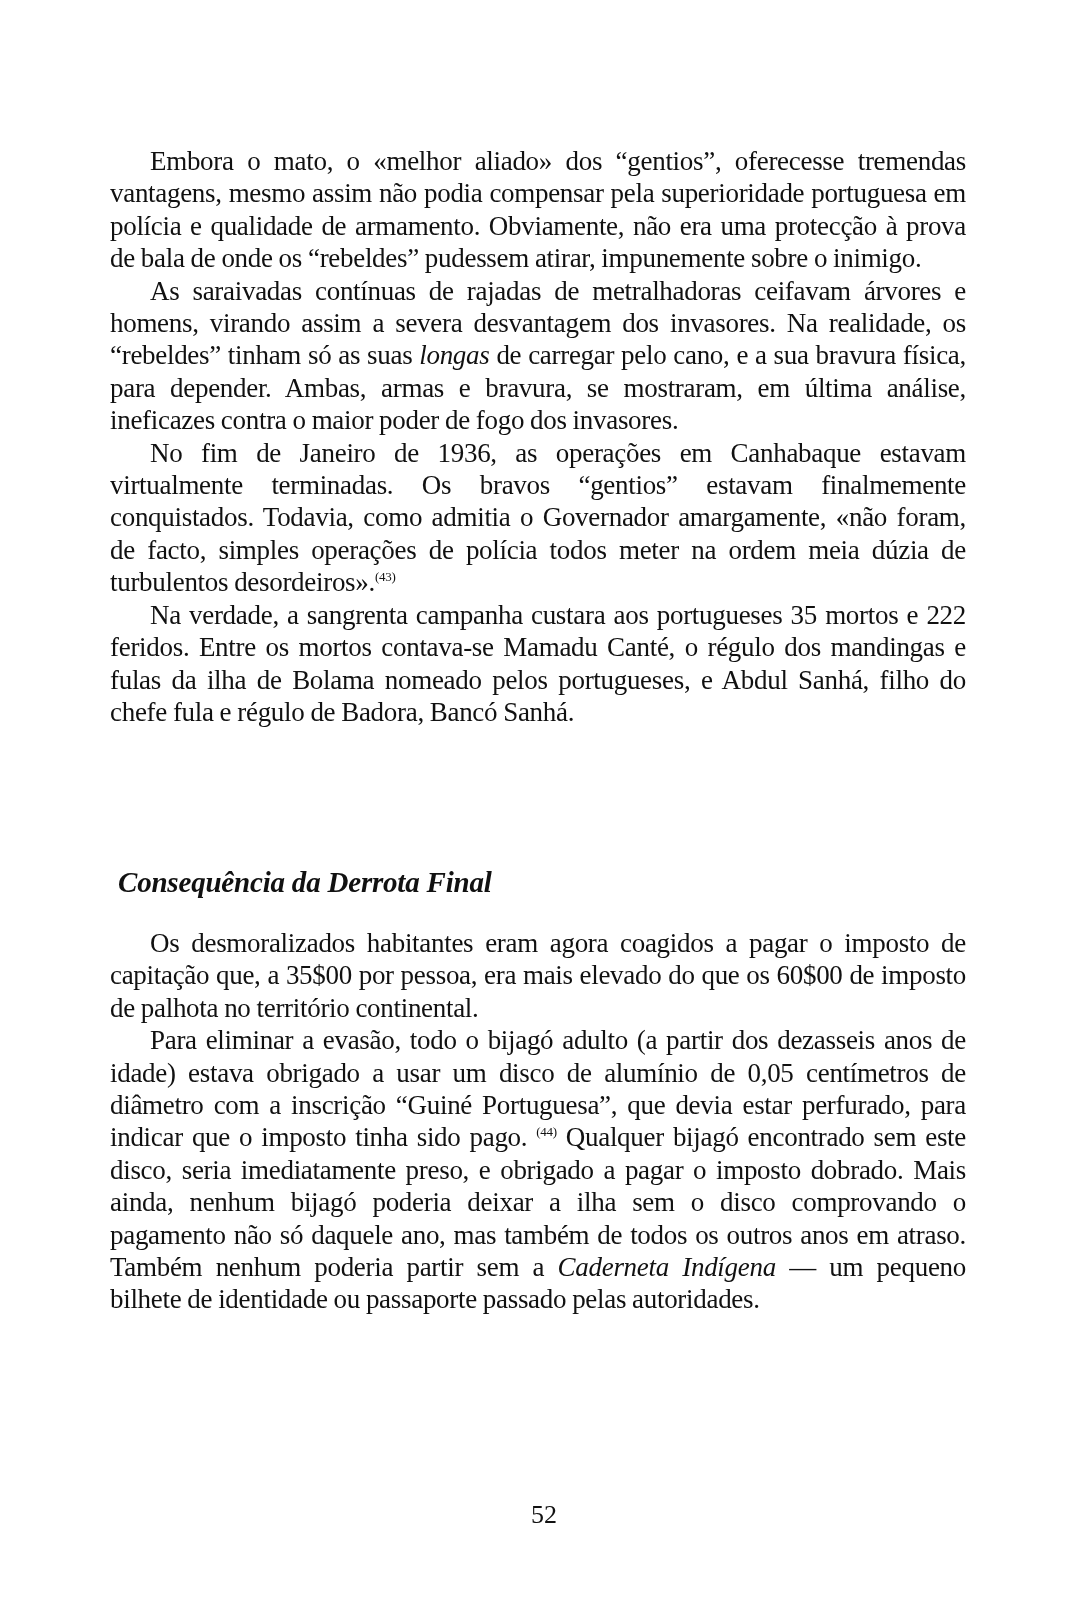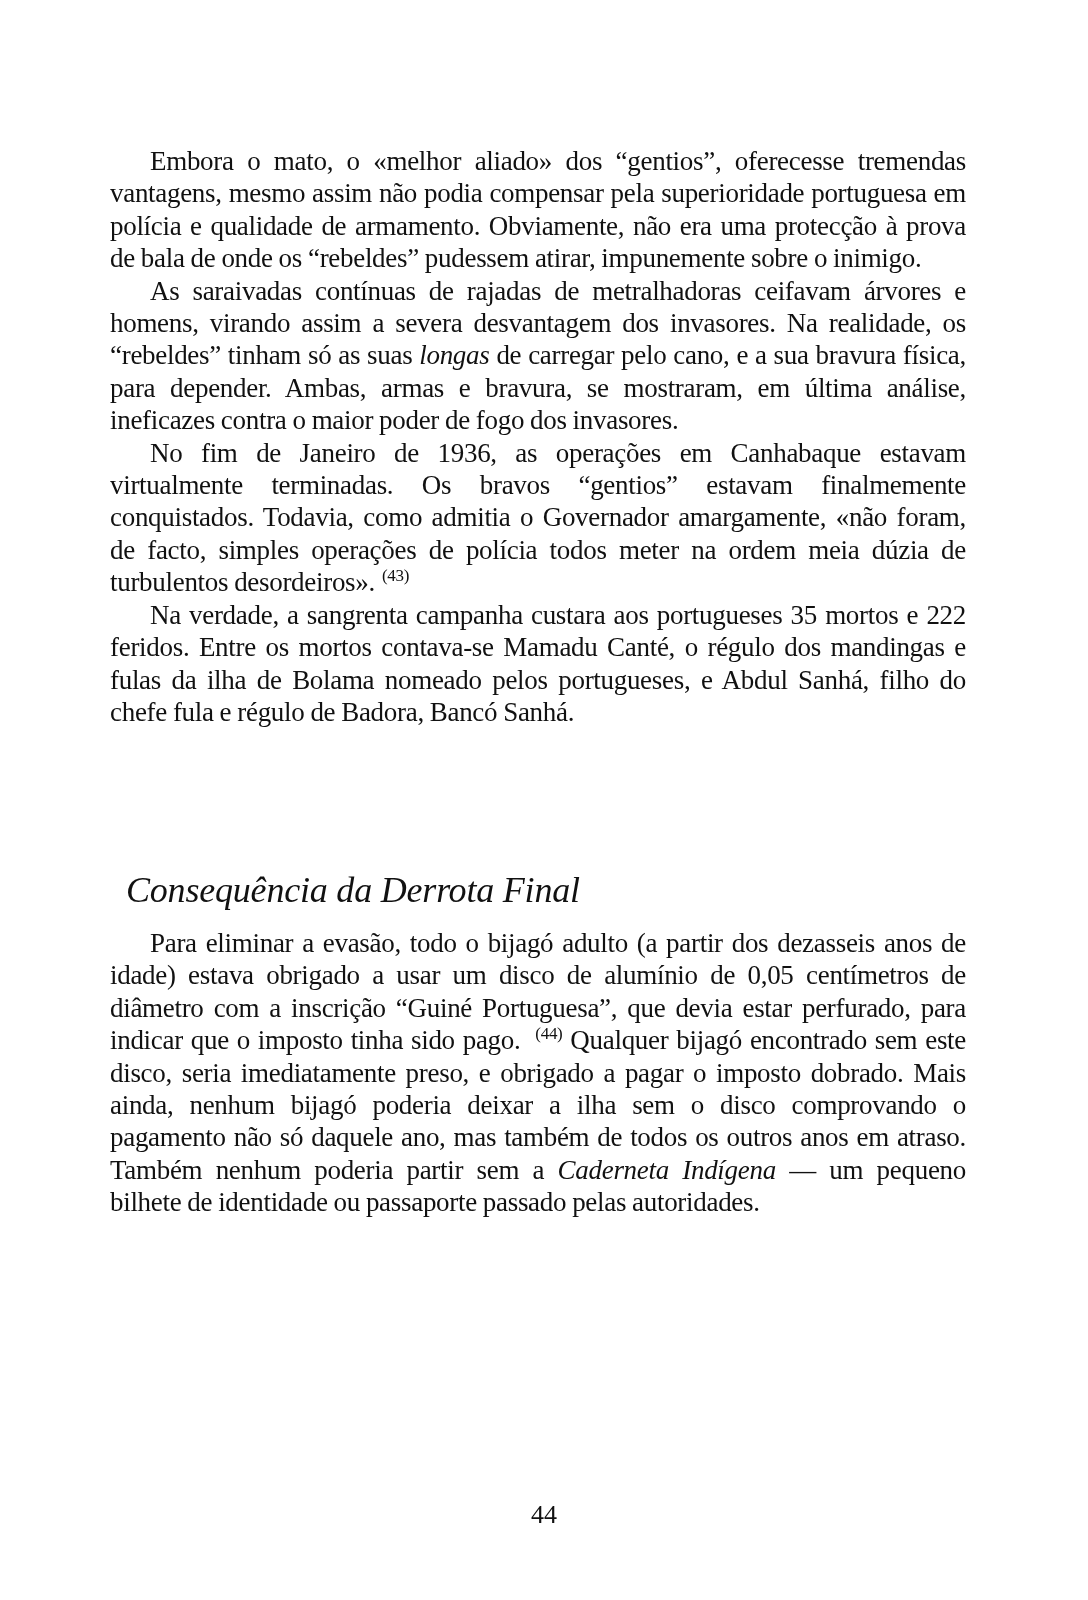--- a/index.html
+++ b/index.html
@@ -25,30 +25,29 @@
       margin: 0;
       font-size: 27px;
       line-height: 32.4px;
       text-align: justify;
       text-indent: 40px;
       letter-spacing: -0.3px;
       word-spacing: -0.5px;
     }
     .para .it { font-style: italic; }
     .para sup {
-      font-size: 17px;
+      font-size: 13px;
       line-height: 0;
       vertical-align: 10px;
-      margin-left: 7px;
     }
     .section-title {
-      margin: 16px;
-      font-size: 36px;
+      margin: 8px;
+      font-size: 29px;
       font-style: italic;
-      font-weight: normal;
+      font-weight: bold;
       line-height: 36px;
       letter-spacing: -0.2px;
     }
     .block1 { position: absolute; top: 0; left: 0; width: 856px; }
     .title-wrap { position: absolute; top: 711px; left: 0; width: 856px; }
     .block2 { position: absolute; top: 782px; left: 0; width: 856px; }
     .page-number {
       position: absolute;
       top: 1500px;
       left: 0;
@@ -72,18 +71,19 @@
 
     <p class="para">Na verdade, a sangrenta campanha custara aos portugueses 35 mortos e 222 feridos. Entre os mortos contava-se Mamadu Canté, o régulo dos mandingas e fulas da ilha de Bolama nomeado pelos portugueses, e Abdul Sanhá, filho do chefe fula e régulo de Badora, Bancó Sanhá.</p>
   </div>
 
   <div class="title-wrap">
     <h2 class="section-title">Consequência da Derrota Final</h2>
   </div>
 
   <div class="block2">
 
+    <p class="para">Os desmoralizados habitantes eram agora coagidos a pagar o imposto de capitação que, a 35$00 por pessoa, era mais elevado do que os 60$00 de imposto de palhota no território continental.</p>
 
     <p class="para"><span>Para eliminar a evasão, todo o bijagó adulto (a partir dos dezasseis anos de idade) estava obrigado a usar um disco de alumínio de 0,05 centímetros de diâmetro com a inscrição “Guiné Portuguesa”, que devia estar perfurado, para indicar que o imposto tinha sido pago. </span><sup>(44)</sup><span> Qualquer bijagó encontrado sem este disco, seria imediatamente preso, e obrigado a pagar o imposto dobrado. Mais ainda, nenhum bijagó poderia deixar a ilha sem o disco comprovando o pagamento não só daquele ano, mas também de todos os outros anos em atraso. Também nenhum poderia partir sem a </span><span class="it">Caderneta Indígena</span><span> — um pequeno bilhete de identidade ou passaporte passado pelas autoridades.</span></p>
   </div>
 </div>
 
-<div class="page-number">44</div>
+<div class="page-number">52</div>
 
 </body></html>

